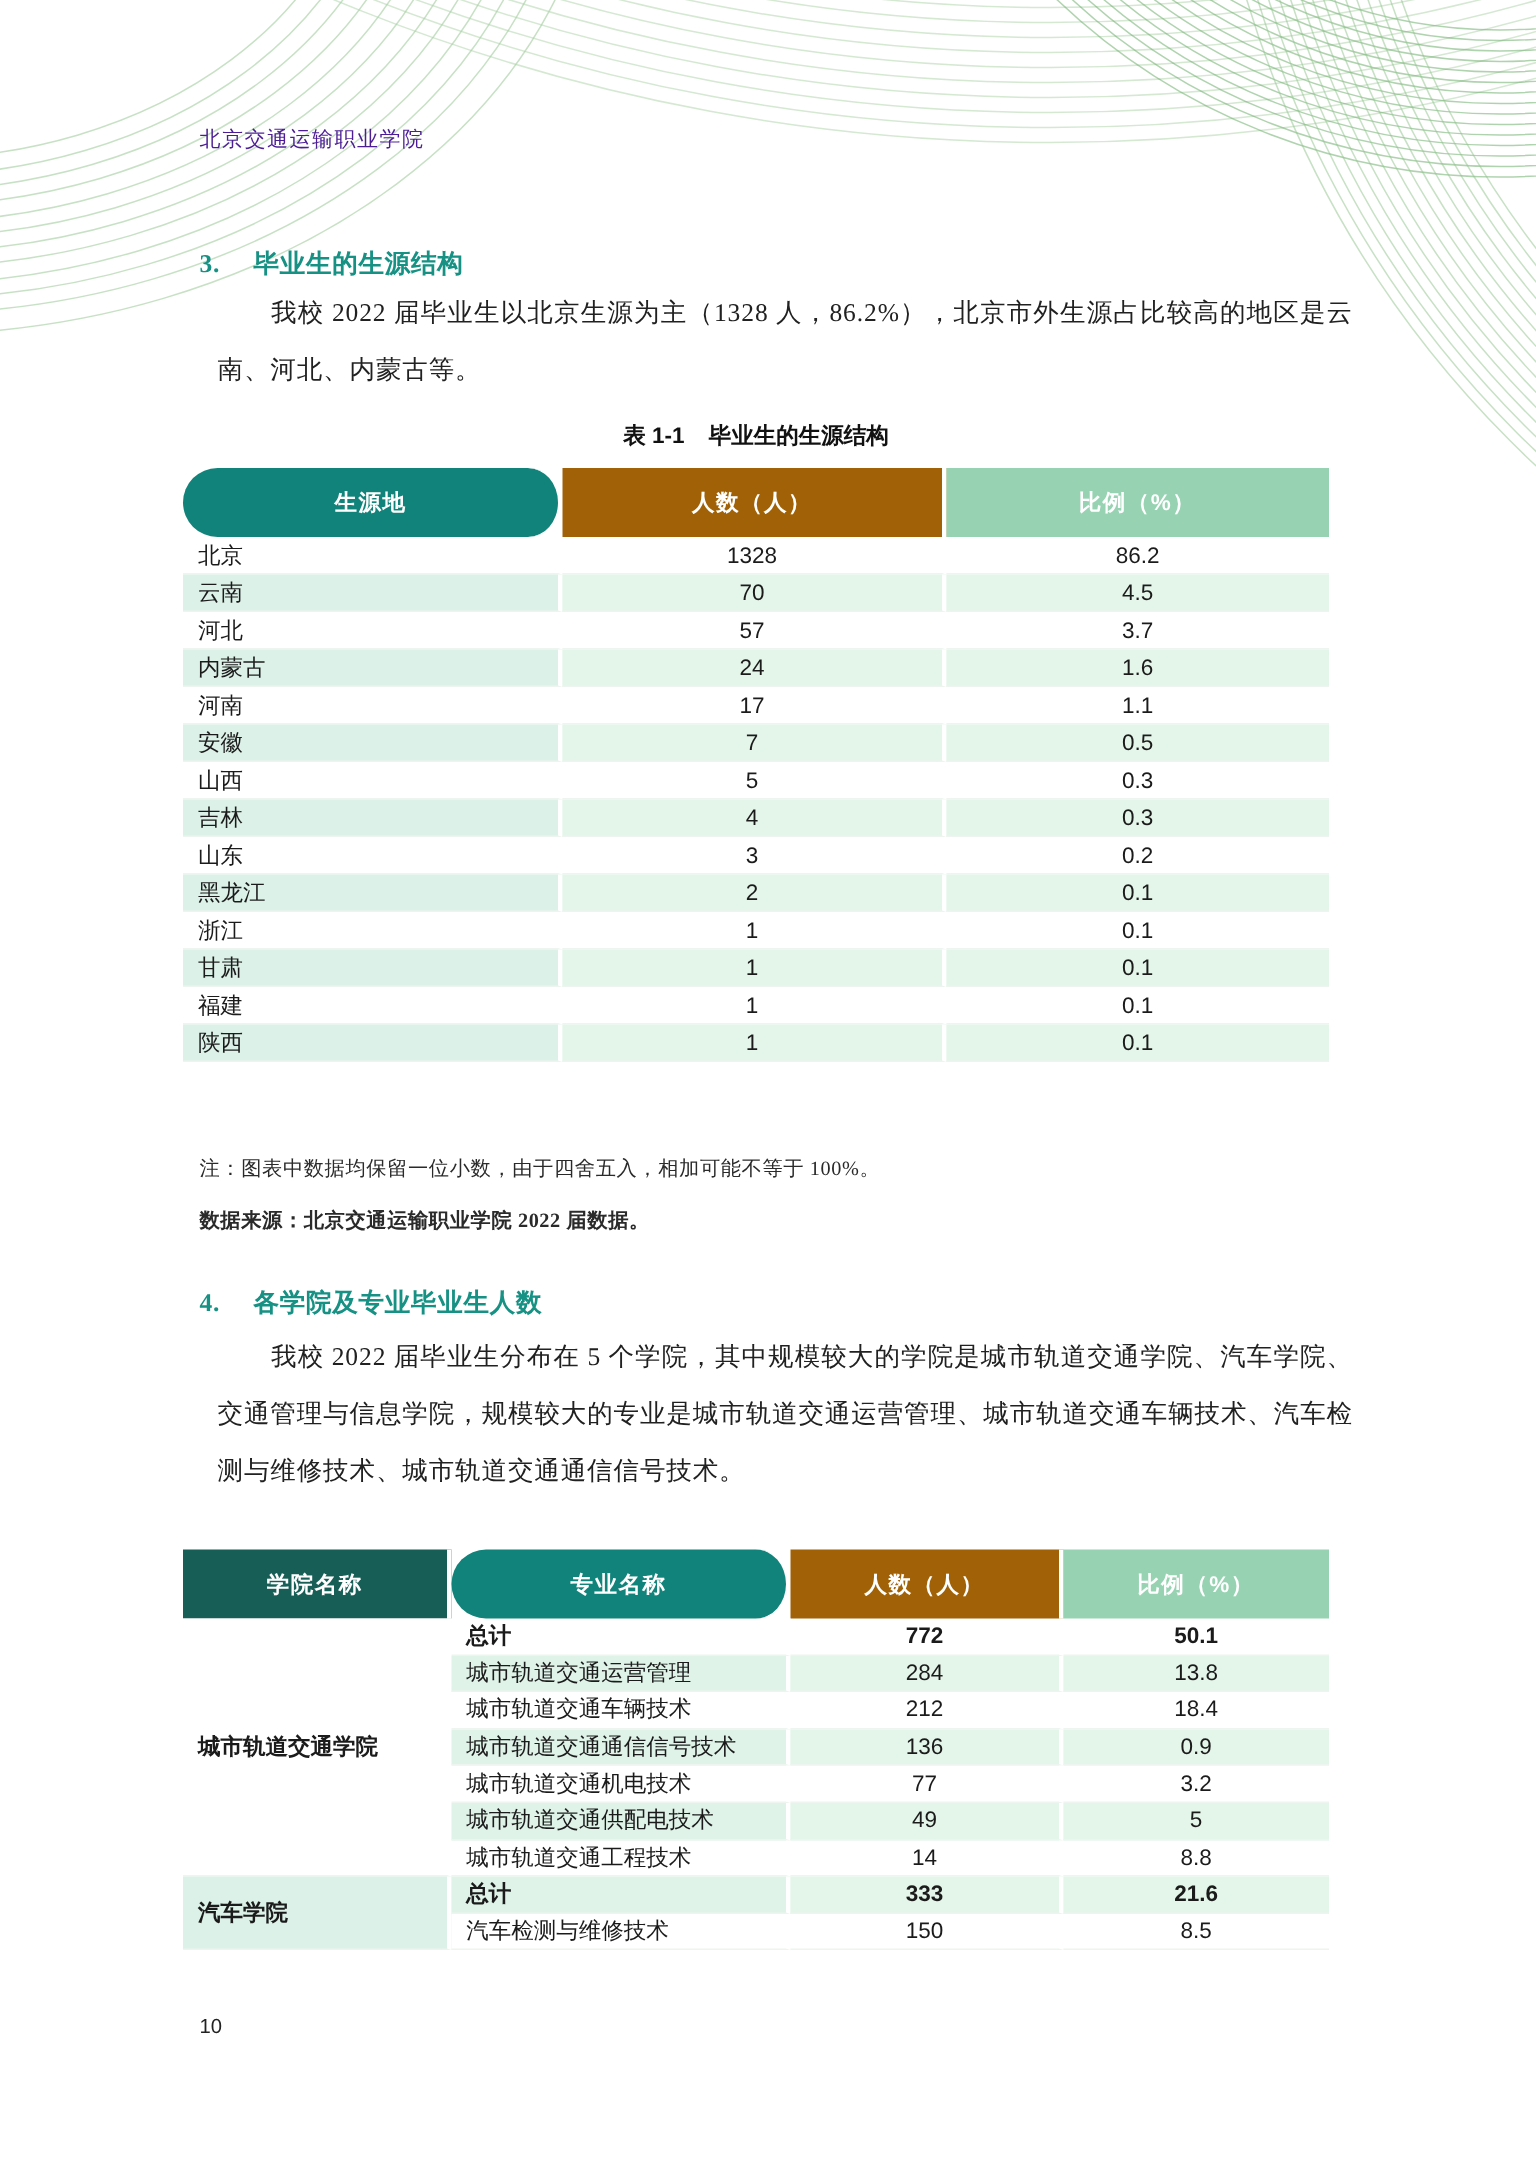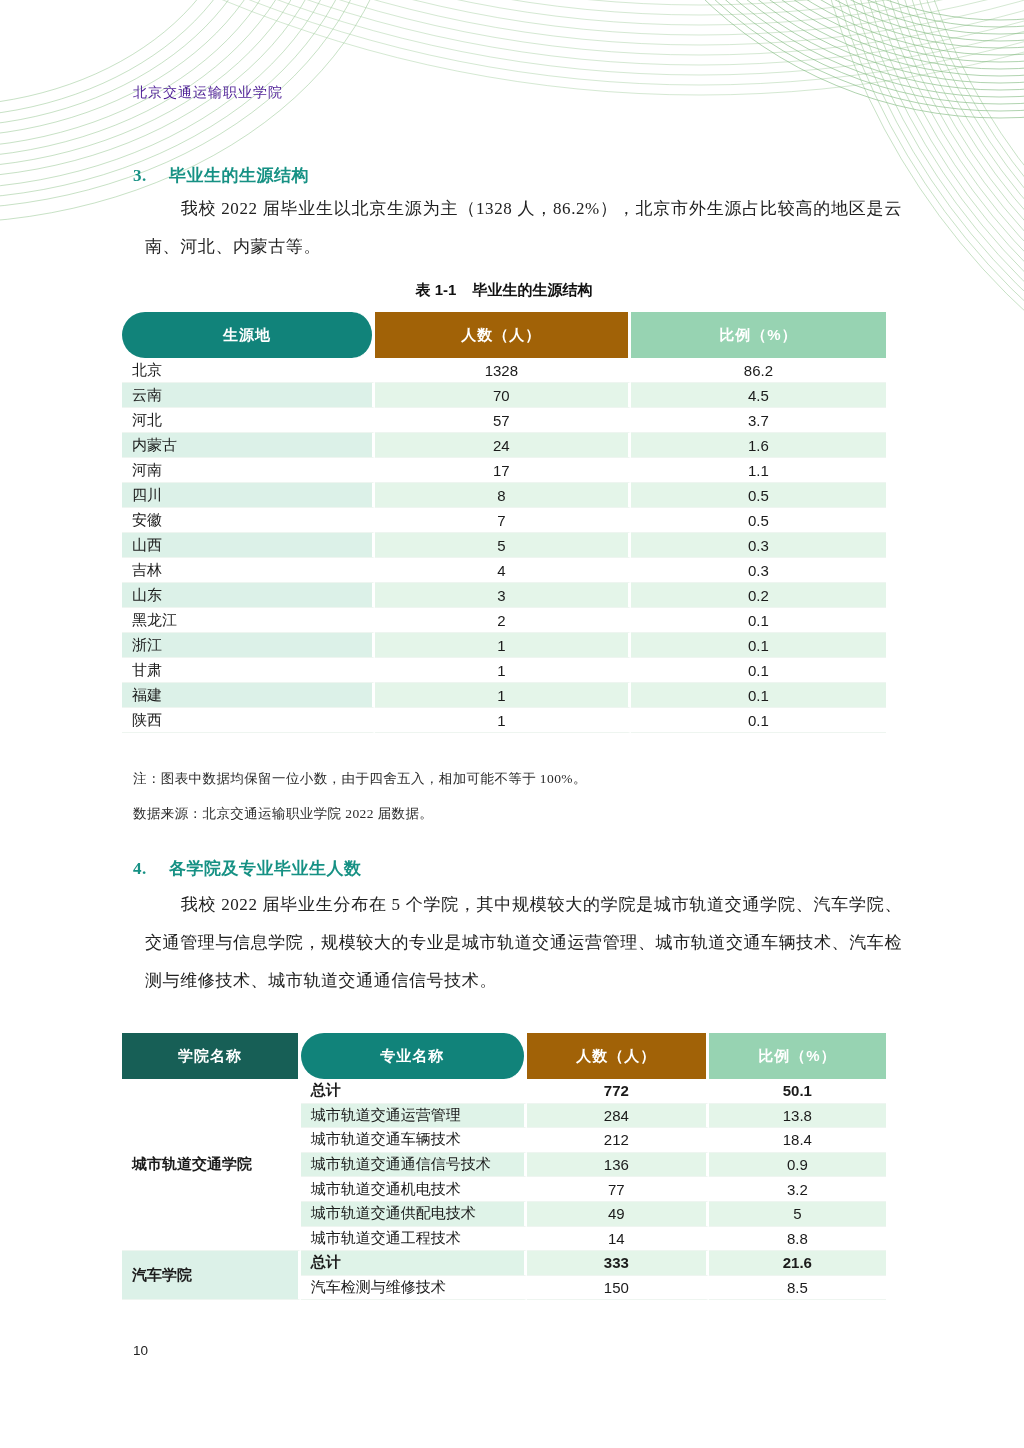--- a/index.html
+++ b/index.html
@@ -191,25 +191,20 @@
           <td class="left sep">内蒙古</td>
           <td class="sep">24</td>
           <td>1.6</td>
         </tr>
       <tr>
           <td class="left sep">河南</td>
           <td class="sep">17</td>
           <td>1.1</td>
         </tr>
       <tr>
-          <td class="left sep">四川</td>
-          <td class="sep">8</td>
-          <td>0.5</td>
-        </tr>
-      <tr>
           <td class="left sep">安徽</td>
           <td class="sep">7</td>
           <td>0.5</td>
         </tr>
       <tr>
           <td class="left sep">山西</td>
           <td class="sep">5</td>
           <td>0.3</td>
         </tr>
       <tr>
@@ -244,21 +239,21 @@
         </tr>
       <tr>
           <td class="left sep">陕西</td>
           <td class="sep">1</td>
           <td>0.1</td>
         </tr>
     </tbody>
   </table>
 
   <div class="abs note" style="top:770px;">注：图表中数据均保留一位小数，由于四舍五入，相加可能不等于 100%。</div>
-  <div class="abs note" style="top:805px;">数据来源：北京交通运输职业学院 2022 届数据。</div>
+  <div class="abs note" style="top:805px;font-weight:bold;">数据来源：北京交通运输职业学院 2022 届数据。</div>
 
   <div class="abs sec-heading" style="top:857px; left:133px;">
     <span class="sec-num">4.</span><span>各学院及专业毕业生人数</span>
   </div>
   <div class="abs para" style="top:886px;">我校 2022 届毕业生分布在 5 个学院，其中规模较大的学院是城市轨道交通学院、汽车学院、交通管理与信息学院，规模较大的专业是城市轨道交通运营管理、城市轨道交通车辆技术、汽车检测与维修技术、城市轨道交通通信信号技术。</div>
 
 
   <table class="abs t2" style="top:1033px; left:122px;">
     <colgroup>
         <col style="width:23.4%">

